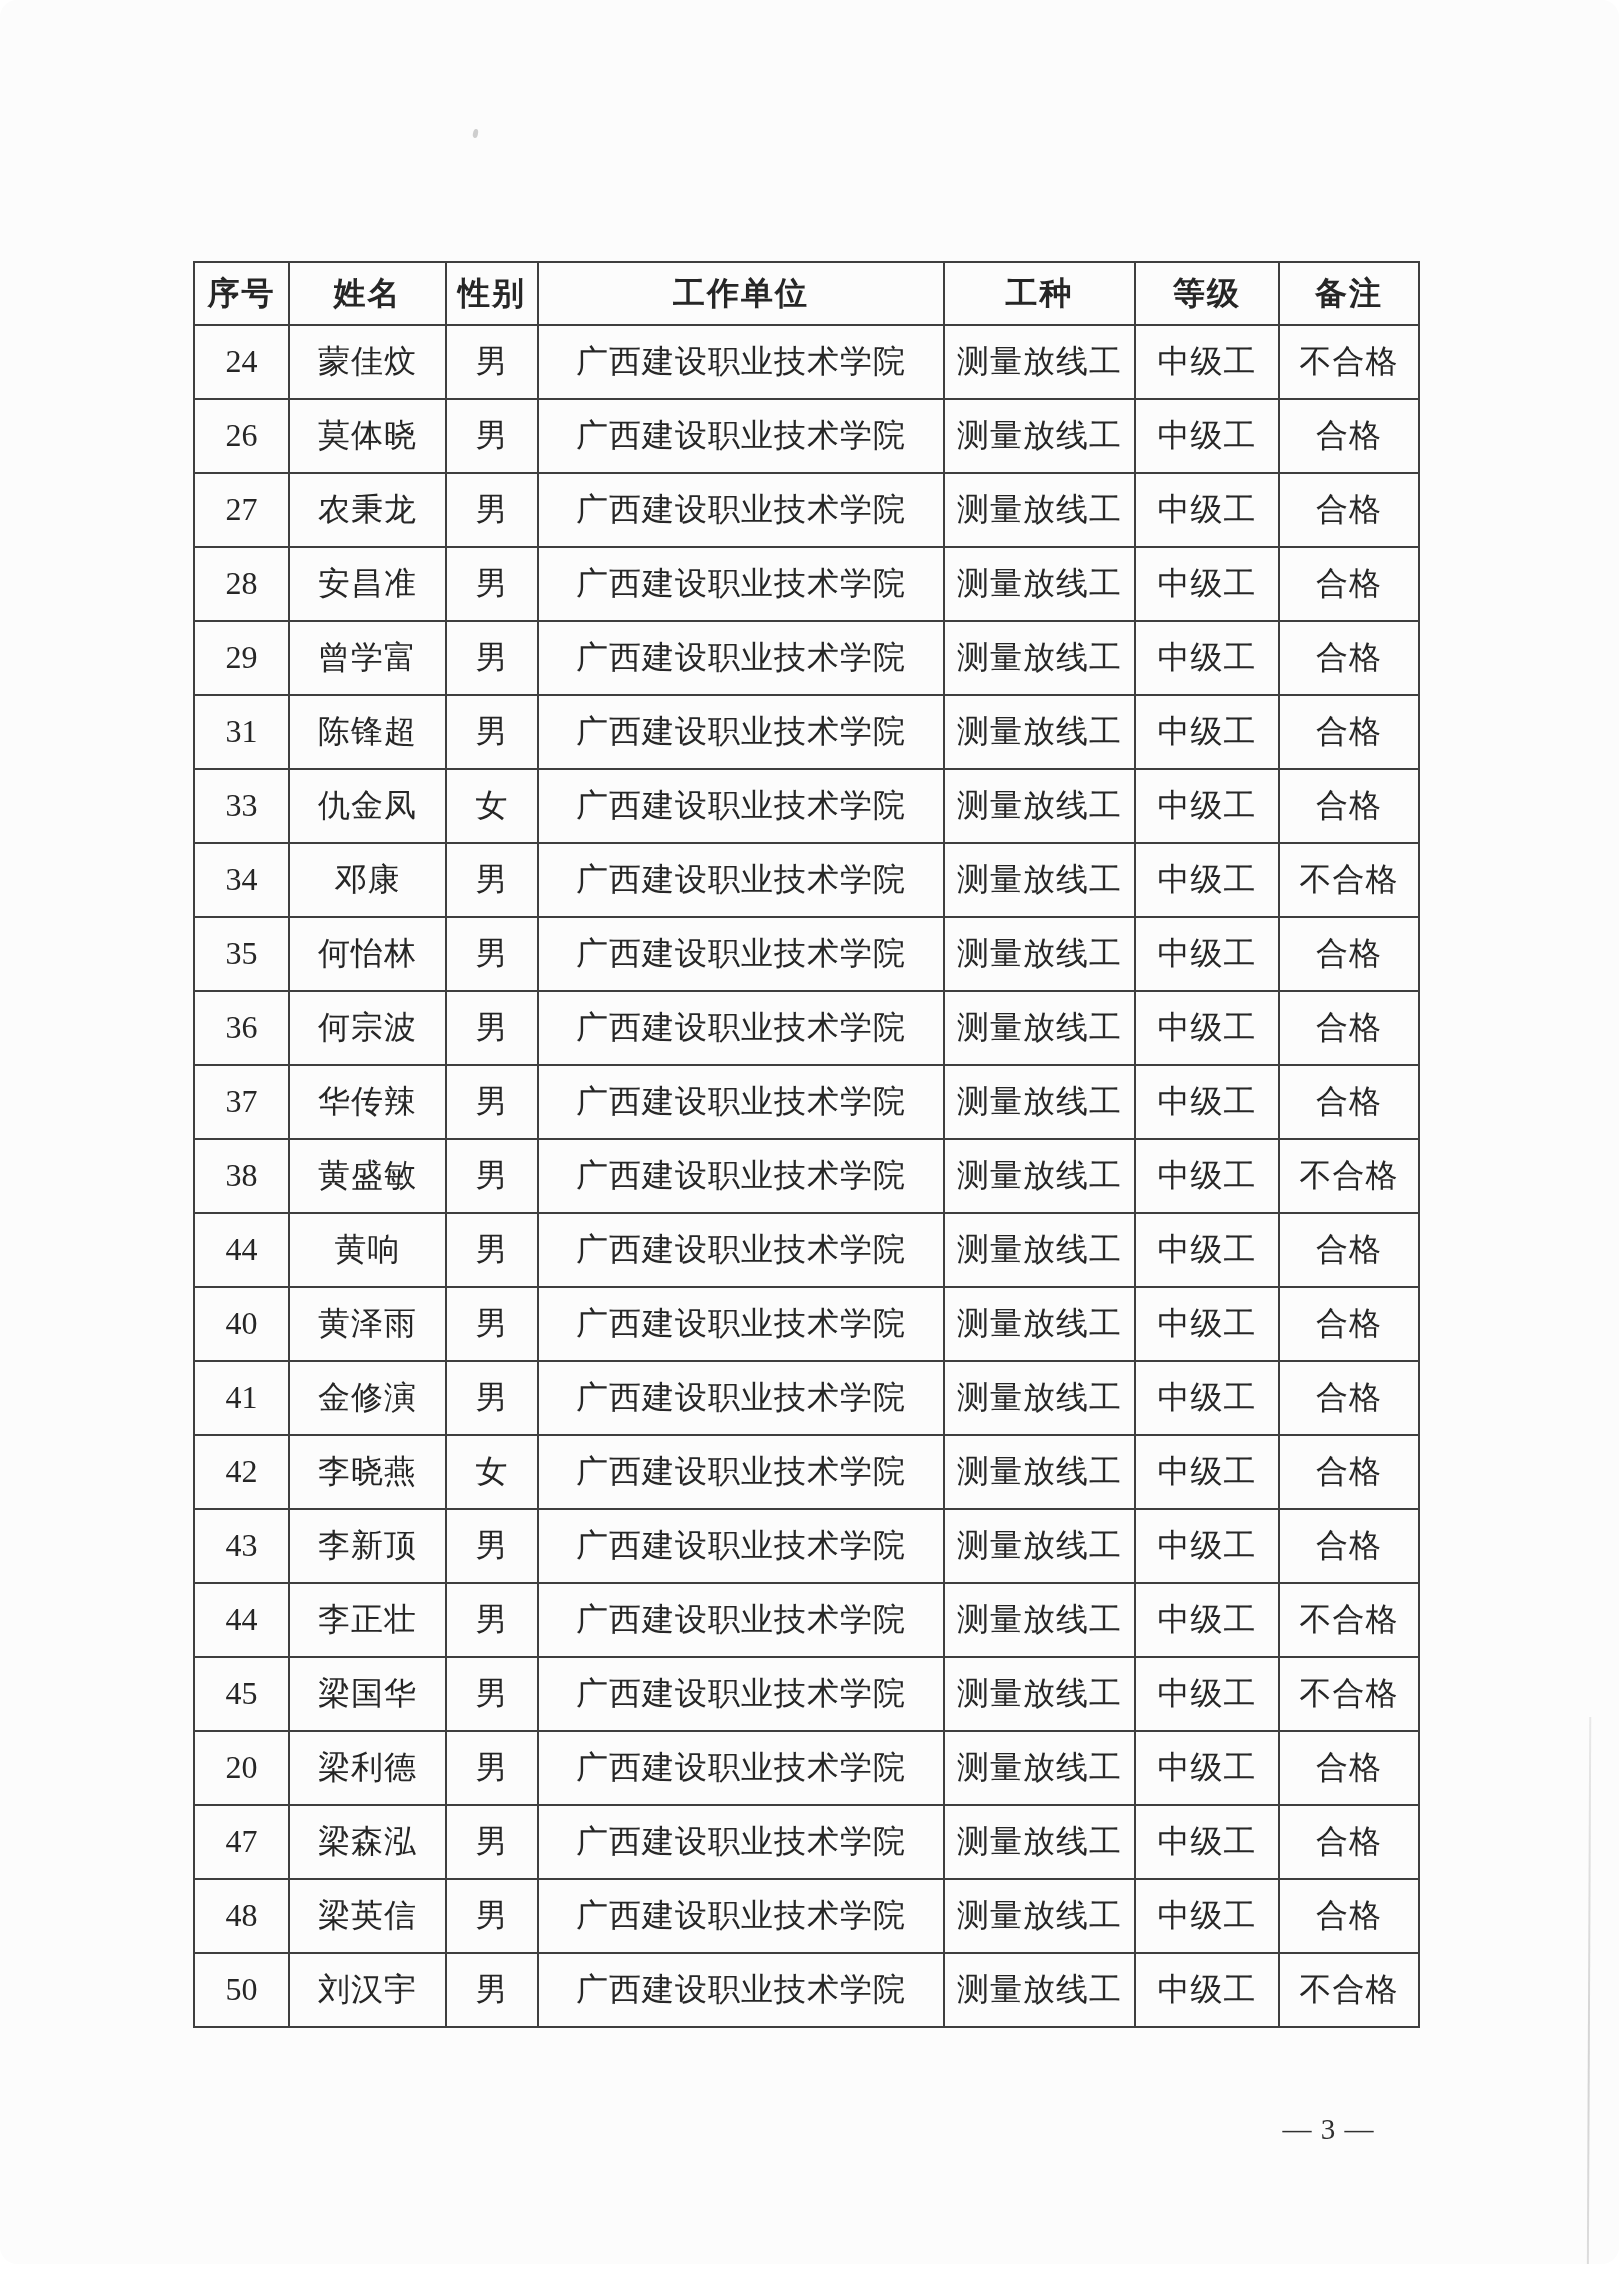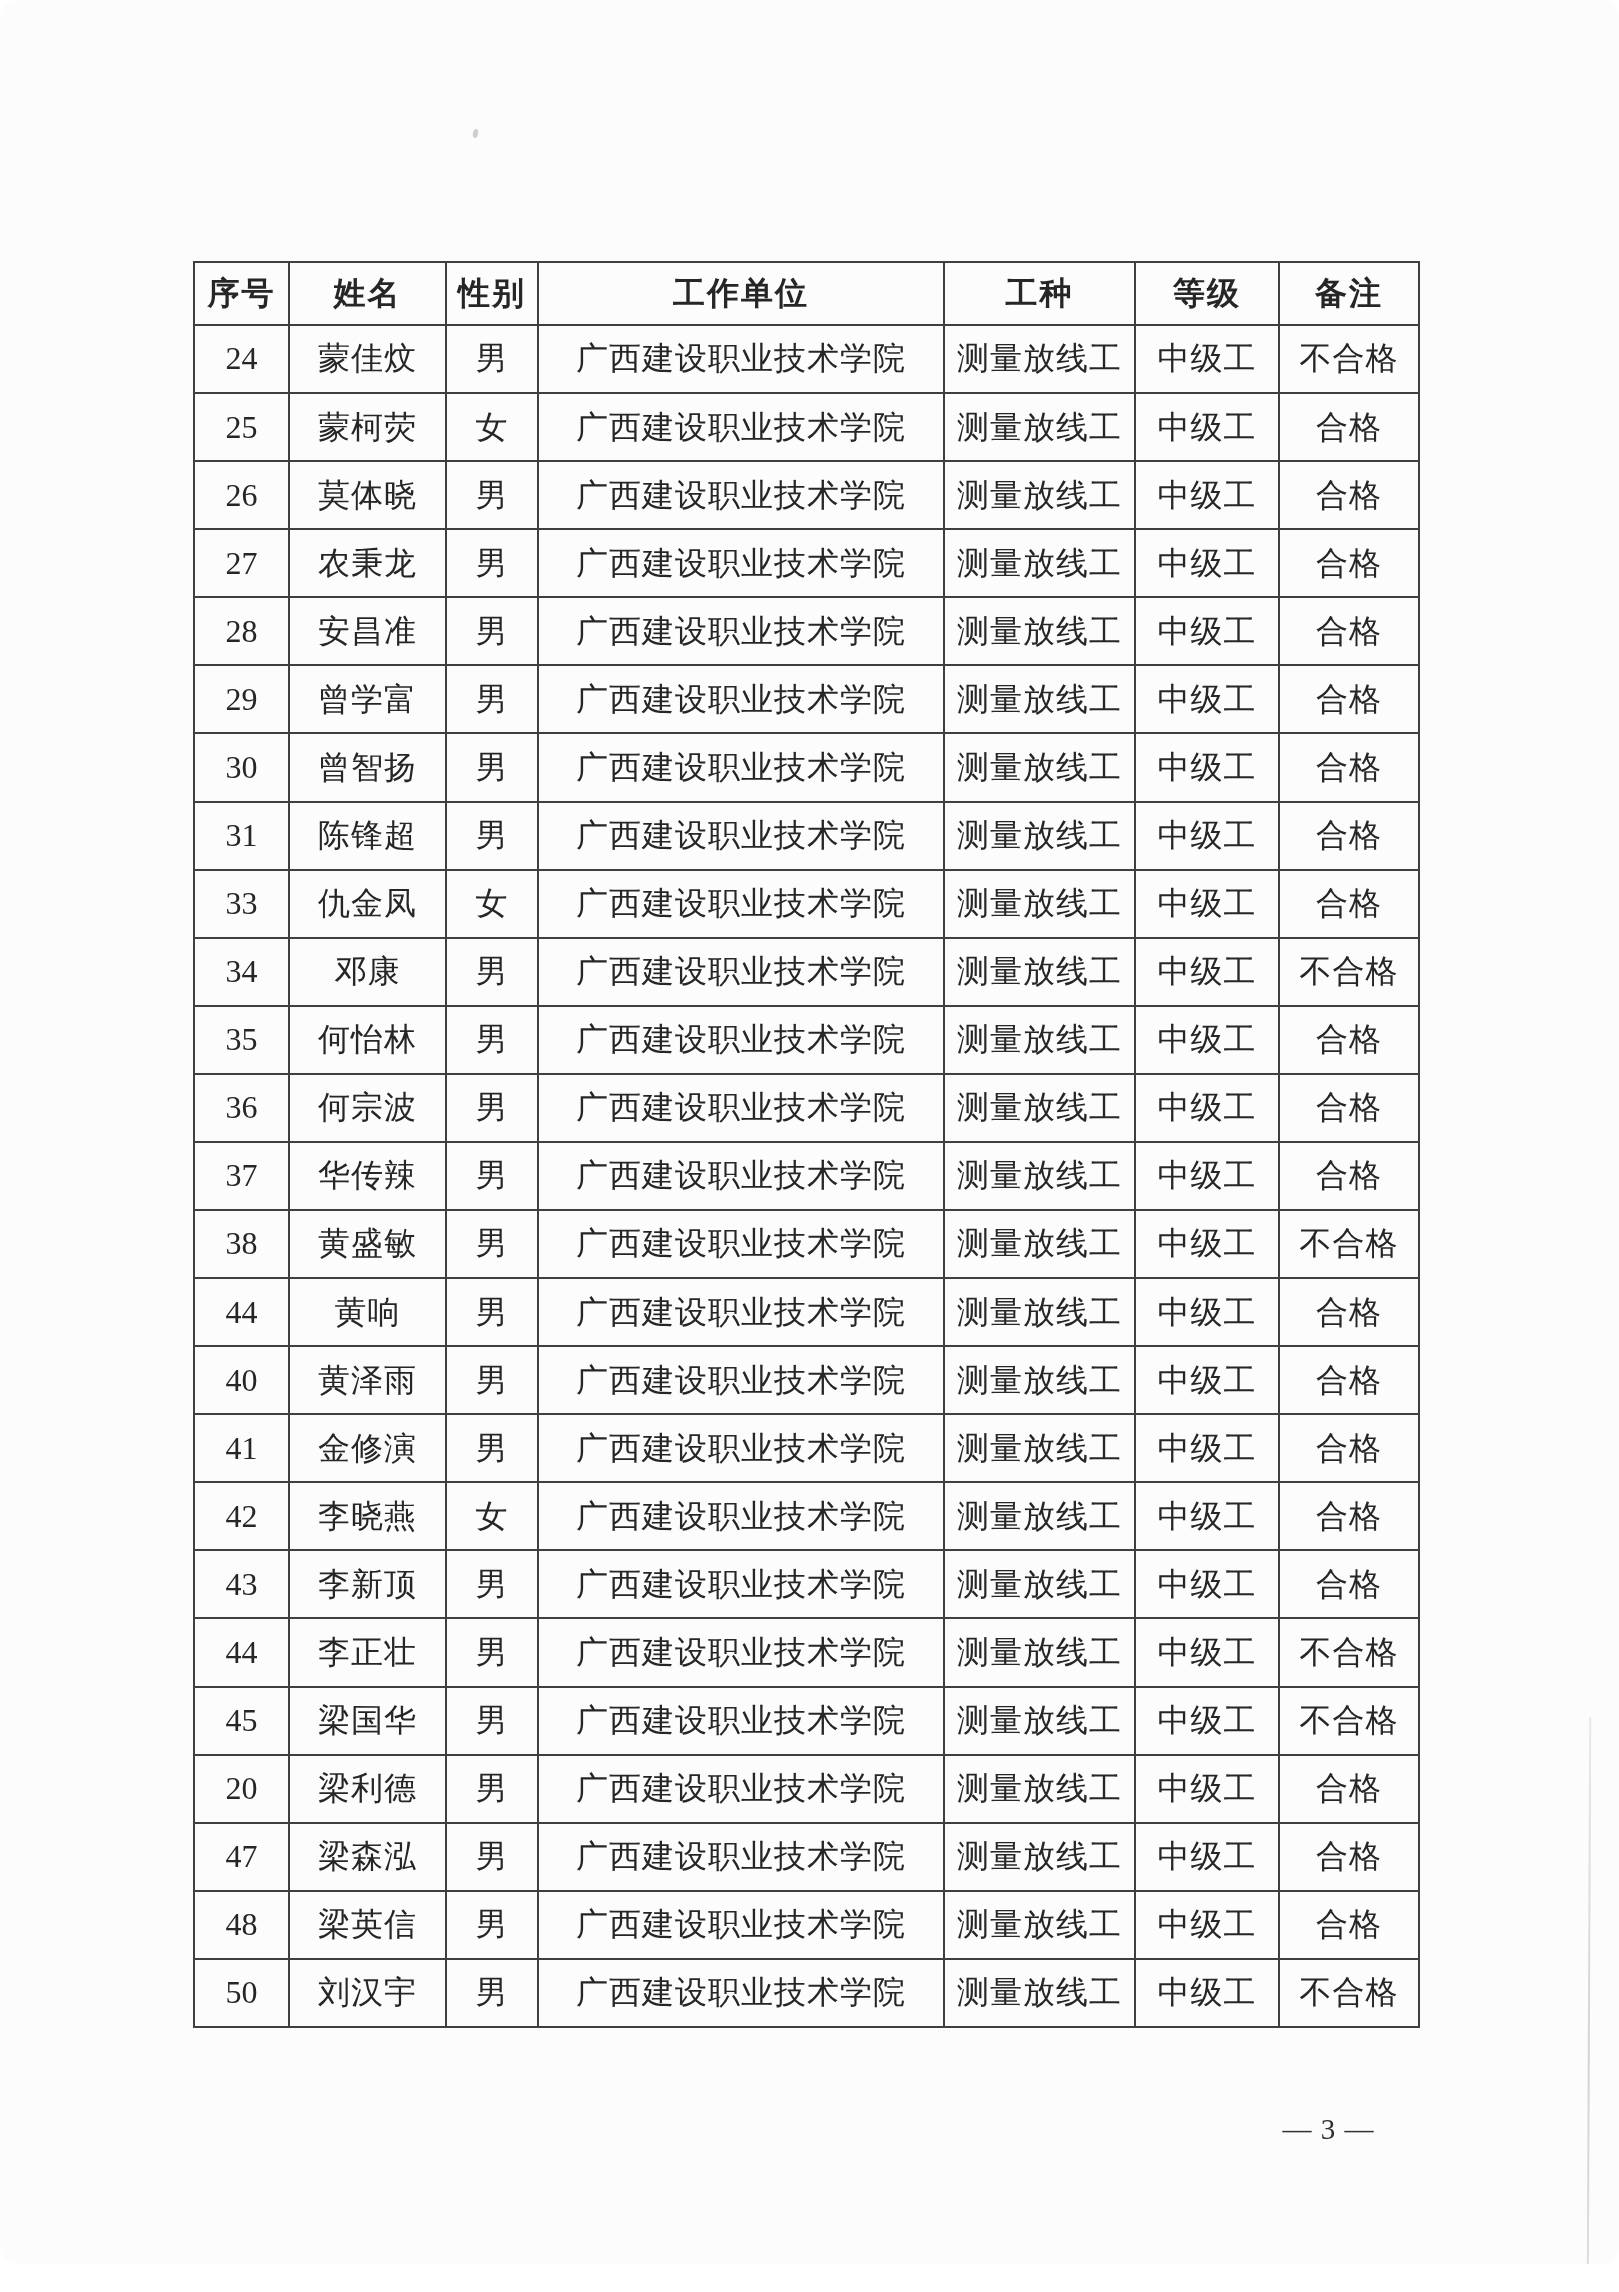--- a/index.html
+++ b/index.html
@@ -116,29 +116,20 @@
         <tr>
           <td class="col-serial">24</td>
           <td class="col-name">蒙佳炆</td>
           <td class="col-gender">男</td>
           <td class="col-work-unit">广西建设职业技术学院</td>
           <td class="col-trade">测量放线工</td>
           <td class="col-grade">中级工</td>
           <td class="col-remark">不合格</td>
         </tr>
         <tr>
-          <td class="col-serial">25</td>
-          <td class="col-name">蒙柯荧</td>
-          <td class="col-gender">女</td>
-          <td class="col-work-unit">广西建设职业技术学院</td>
-          <td class="col-trade">测量放线工</td>
-          <td class="col-grade">中级工</td>
-          <td class="col-remark">合格</td>
-        </tr>
-        <tr>
           <td class="col-serial">26</td>
           <td class="col-name">莫体晓</td>
           <td class="col-gender">男</td>
           <td class="col-work-unit">广西建设职业技术学院</td>
           <td class="col-trade">测量放线工</td>
           <td class="col-grade">中级工</td>
           <td class="col-remark">合格</td>
         </tr>
         <tr>
           <td class="col-serial">27</td>
@@ -154,29 +145,20 @@
           <td class="col-name">安昌准</td>
           <td class="col-gender">男</td>
           <td class="col-work-unit">广西建设职业技术学院</td>
           <td class="col-trade">测量放线工</td>
           <td class="col-grade">中级工</td>
           <td class="col-remark">合格</td>
         </tr>
         <tr>
           <td class="col-serial">29</td>
           <td class="col-name">曾学富</td>
-          <td class="col-gender">男</td>
-          <td class="col-work-unit">广西建设职业技术学院</td>
-          <td class="col-trade">测量放线工</td>
-          <td class="col-grade">中级工</td>
-          <td class="col-remark">合格</td>
-        </tr>
-        <tr>
-          <td class="col-serial">30</td>
-          <td class="col-name">曾智扬</td>
           <td class="col-gender">男</td>
           <td class="col-work-unit">广西建设职业技术学院</td>
           <td class="col-trade">测量放线工</td>
           <td class="col-grade">中级工</td>
           <td class="col-remark">合格</td>
         </tr>
         <tr>
           <td class="col-serial">31</td>
           <td class="col-name">陈锋超</td>
           <td class="col-gender">男</td>

